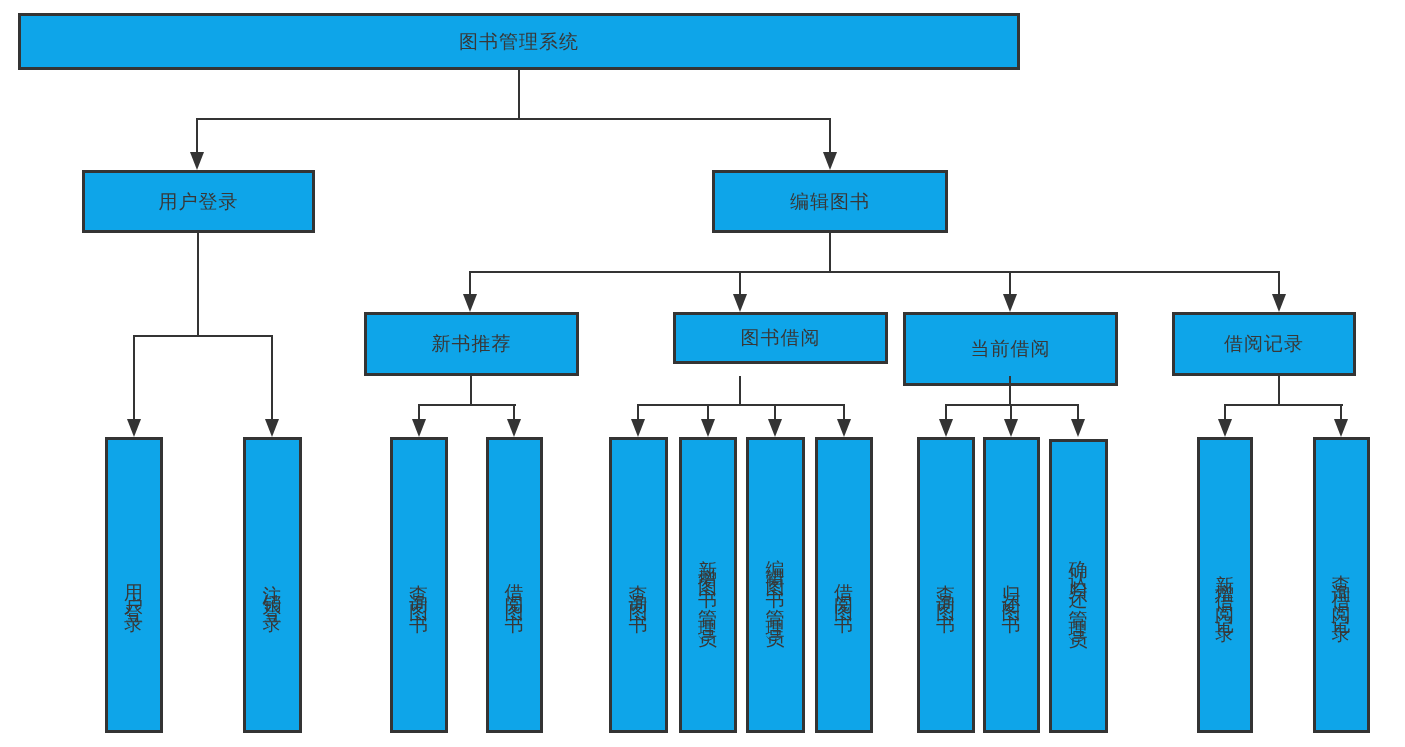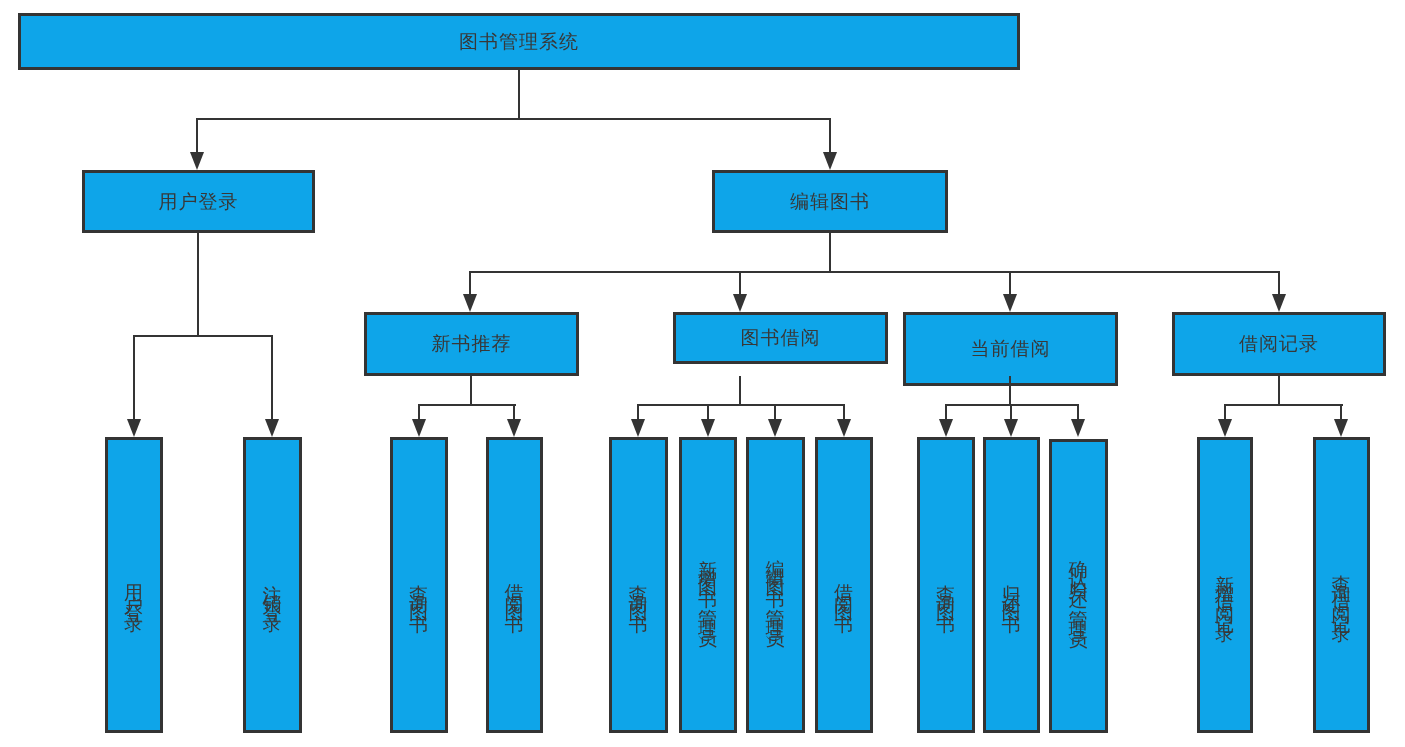--- a/index.html
+++ b/index.html
@@ -85,21 +85,21 @@
   <div class="line" style="left:1009px; top:271px; width:2px; height:26px;"></div>
   <div class="line" style="left:1278px; top:271px; width:2px; height:26px;"></div>
   <div class="arrow" style="left:463px; top:294px;"></div>
   <div class="arrow" style="left:733px; top:294px;"></div>
   <div class="arrow" style="left:1003px; top:294px;"></div>
   <div class="arrow" style="left:1272px; top:294px;"></div>
 
   <div class="node" style="left:364px; top:312px; width:215px; height:64px;">新书推荐</div>
   <div class="node" style="left:633px; top:312px; width:215px; height:52px;margin-left:40px;">图书借阅</div>
   <div class="node" style="left:903px; top:312px; width:215px; height:74px;">当前借阅</div>
-  <div class="node" style="left:1172px; top:312px; width:214px; height:64px;">借阅记录</div>
+  <div class="node" style="left:1172px; top:312px; width:184px; height:64px;">借阅记录</div>
 
   <div class="line" style="left:470px; top:376px; width:2px; height:30px;"></div>
   <div class="line" style="left:418px; top:404px; width:98px; height:2px;"></div>
   <div class="line" style="left:418px; top:404px; width:2px; height:17px;"></div>
   <div class="line" style="left:513px; top:404px; width:2px; height:17px;"></div>
   <div class="arrow" style="left:412px; top:419px;"></div>
   <div class="arrow" style="left:507px; top:419px;"></div>
 
   <div class="line" style="left:739px; top:376px; width:2px; height:30px;"></div>
   <div class="line" style="left:637px; top:404px; width:208px; height:2px;"></div>

